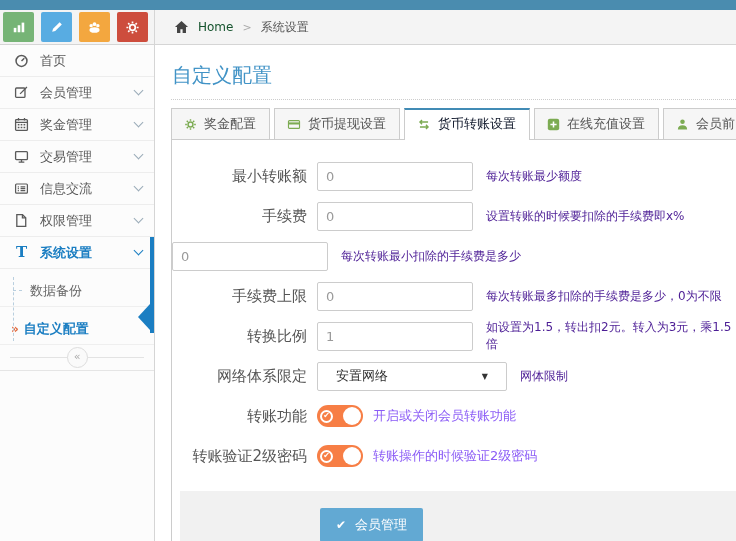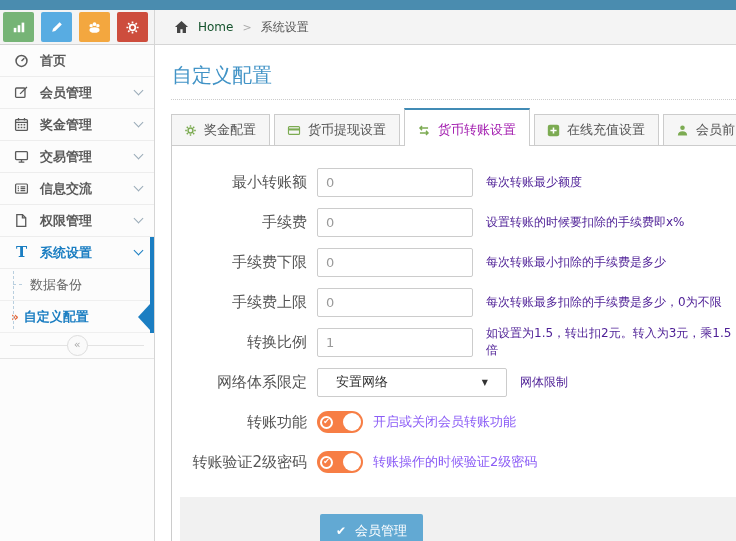--- a/index.html
+++ b/index.html
@@ -11,33 +11,33 @@
 
   
   .sidebar { width:155px; flex:none; background:#fcfcfc; border-right:1px solid #d5d5d5; position:relative; }
   .shortcuts { height:35px; background:#f4f4f4; border-bottom:1px solid #d5d5d5; display:flex; align-items:center; gap:7px; padding:0 3px; }
   .shortcut { width:31px; height:30px; border-radius:2px; display:flex; align-items:center; justify-content:center; cursor:pointer; }
   .sc-green { background:#76b476; } .sc-blue { background:#58ace2; }
   .sc-orange { background:#f3a73f; } .sc-red { background:#cd4d3d; }
   .shortcut svg { display:block; }
 
   .menu-item { height:32px; display:flex; align-items:center; gap:10px; padding:0 12px 0 13px;
-               border-bottom:1px solid #ededed; color:#5a5a5a; font-size:13px; cursor:pointer;font-weight:bold; }
+               border-bottom:1px solid #ededed; color:#5a5a5a; font-size:13px; cursor:pointer; }
   .menu-item .mi-icon { width:17px; display:flex; justify-content:center; color:#5a5a5a; }
   .menu-item .mi-label { flex:1; }
   .chev { width:7px; height:7px; border-right:1.5px solid #9aabb8; border-bottom:1.5px solid #9aabb8;
           transform:rotate(45deg); margin-top:-4px; flex:none; }
   .menu-item.active { color:#1b7ec2; font-weight:bold; }
   .menu-item.active .mi-icon { color:#1b7ec2; }
   .menu-item.active .chev { border-color:#1b7ec2; }
 
   .submenu { position:relative; }
   .submenu::before { content:""; position:absolute; left:13px; top:2px; bottom:4px; border-left:1px dashed #b9cfdf; }
   .sub-item { height:32px; display:flex; align-items:center; border-bottom:1px solid #efefef;
-              font-size:13px; color:#666; cursor:pointer; }
+              font-size:13px; color:#666; cursor:pointer;margin-top:6px; }
   .tree-dash { width:9px; border-top:1px dashed #b9cfdf; margin:0 8px 0 13px; flex:none; }
   .tree-arrows { color:#e2683c; font-size:12px; margin:0 5px 0 11px; flex:none; font-weight:bold; }
   .sub-item.active { color:#1b7ec2; font-weight:bold; }
 
   .active-bar { position:absolute; right:0; top:227px; width:4px; height:96px; background:#1b7ec2; }
   .active-pointer { position:absolute; right:4px; top:294px; width:0; height:0;
                     border-top:13px solid transparent; border-bottom:13px solid transparent;
                     border-right:12px solid #1b7ec2; }
 
   .collapse-row { height:26px; border-bottom:1px solid #e5e5e5; position:relative;
@@ -58,21 +58,21 @@
   .content { flex:1; padding:12px 0 0 16px; display:flex; flex-direction:column; min-height:0; }
   .page-title { font-size:20px; font-weight:normal; color:#4193c6; margin:6px 0 12px 1px; line-height:24px; }
   .dotted-divider { border-bottom:1px dotted #ccc; }
 
   .tabs { display:flex; align-items:flex-end; border-bottom:1px solid #ccc; margin-top:8px; }
   .tab { display:flex; align-items:center; gap:7px; padding:6px 13px 6px 12px; background:#f6f6f6;
          border:1px solid #ccc; border-bottom:none; margin-right:4px; font-size:13px; color:#555;
          cursor:pointer; white-space:nowrap; }
   .tab .tab-icon { color:#7cab52; display:flex; }
   .tab.active { background:#fff; border-top:2px solid #418bb5; margin-bottom:-1px;
-                padding-top:11px; padding-bottom:7px; color:#a21caf; }
+                padding-top:5px; padding-bottom:7px; color:#0f172a; }
 
   .pane { border-left:1px solid #ccc; flex:1; display:flex; flex-direction:column; min-height:0; }
   .form-rows { padding-top:16px; }
   .form-row { display:flex; align-items:center; height:40px; }
   .form-label { width:145px; flex:none; text-align:right; padding-right:10px; font-size:15px; color:#555; }
   .text-input { width:156px; height:29px; border:1px solid #ccc; border-radius:2px; padding:0 8px;
                 color:#9a9a9a; font-size:13px; background:#fff; outline:none;
                 font-family:"DejaVu Sans","Liberation Sans",sans-serif; }
   .hint { margin-left:13px; font-size:12px; color:#4c1d95; }
   .select-box { width:190px; height:29px; border:1px solid #ccc; border-radius:2px; background:#fff;
@@ -335,21 +335,20 @@
             <span class="hint">每次转账最少额度</span>
           </div>
 
           <div class="form-row">
             <label class="form-label">手续费</label>
             <input class="text-input" type="text" value="0" style="">
             <span class="hint">设置转账的时候要扣除的手续费即x%</span>
           </div>
 
           <div class="form-row">
-            <label class="form-label">手续费下限</label>
             <input class="text-input" type="text" value="0" style="">
             <span class="hint">每次转账最小扣除的手续费是多少</span>
           </div>
 
           <div class="form-row">
             <label class="form-label">手续费上限</label>
             <input class="text-input" type="text" value="0" style="">
             <span class="hint">每次转账最多扣除的手续费是多少，0为不限</span>
           </div>
 

